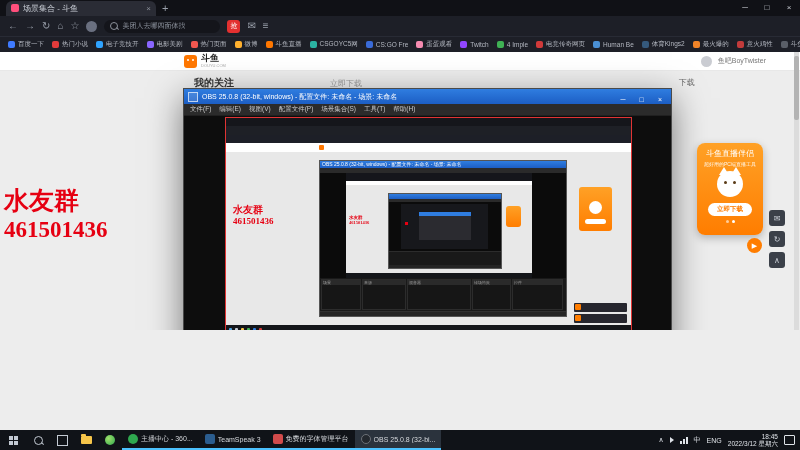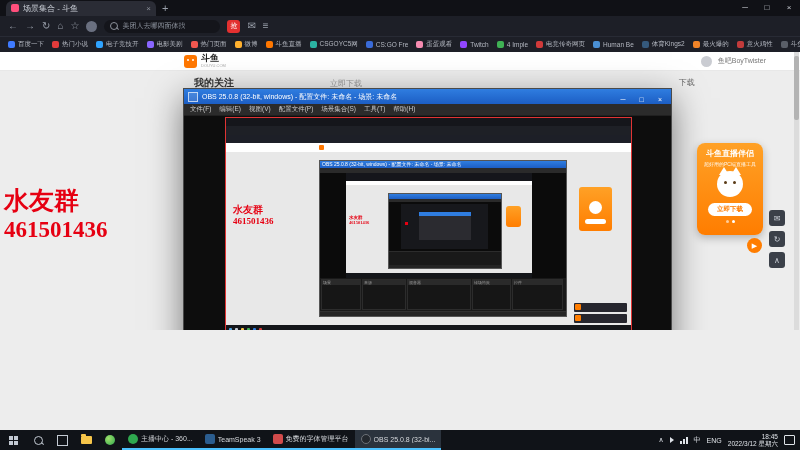--- a/index.html
+++ b/index.html
@@ -107,21 +107,21 @@
   .durval{flex:1;height:8px;background:#2b2b2b;border:1px solid #3a3a3a;color:#ccc;font-size:6px;
           display:flex;align-items:center;padding:0 3px;}
   .ctrlbtn{height:8px;margin:1px 2px;background:#333;border:1px solid #444;border-radius:1px;color:#ddd;
            font-size:6px;text-align:center;line-height:8px;}
   #obsstatus{height:13px;background:#242424;border-top:1px solid #303030;display:flex;align-items:center;
              justify-content:flex-end;gap:10px;padding:0 8px;}
   #obsstatus span{font-size:6.5px;color:#a8a8a8;}
   
   #promo{left:697px;top:91px;width:66px;height:92px;background:linear-gradient(#ffa126,#ff7d00);
          border-radius:8px;text-align:center;box-shadow:0 3px 8px rgba(0,0,0,.25);}
-  #promo .pt{font-size:8px;font-weight:bold;color:#fff;margin-top:5px;}
+  #promo .pt{font-size:8px;font-weight:normal;color:#fff;margin-top:5px;}
   #promo .ps{font-size:5px;color:#fff7ea;margin-top:2px;}
   .cat{width:26px;height:26px;border-radius:50%;background:#fff;margin:4px auto 0;position:relative;}
   .cat::before,.cat::after{content:"";position:absolute;top:-4px;width:0;height:0;
       border-left:5px solid transparent;border-right:5px solid transparent;border-bottom:8px solid #fff;}
   .cat::before{left:2px;} .cat::after{right:2px;}
   .cateye{position:absolute;top:10px;width:3px;height:3px;border-radius:50%;background:#5a3b17;}
   #promo .btn{display:inline-block;margin-top:5px;background:#fff;color:#ff7d00;font-size:6.5px;font-weight:bold;
               padding:2px 9px;border-radius:8px;}
   .pdots{margin-top:4px;display:flex;gap:3px;justify-content:center;}
   .pdots i{width:3px;height:3px;border-radius:50%;background:#ffffff99;}

